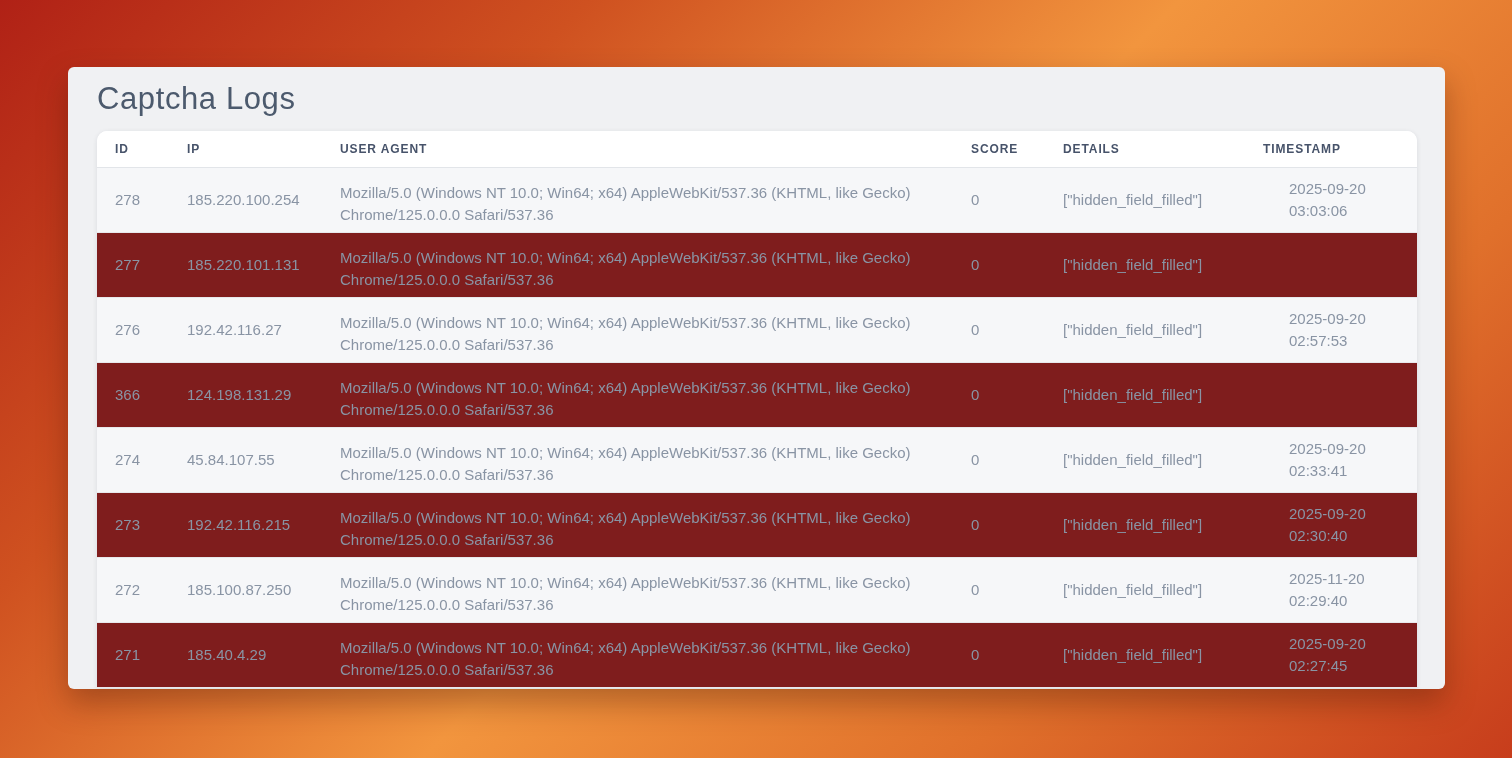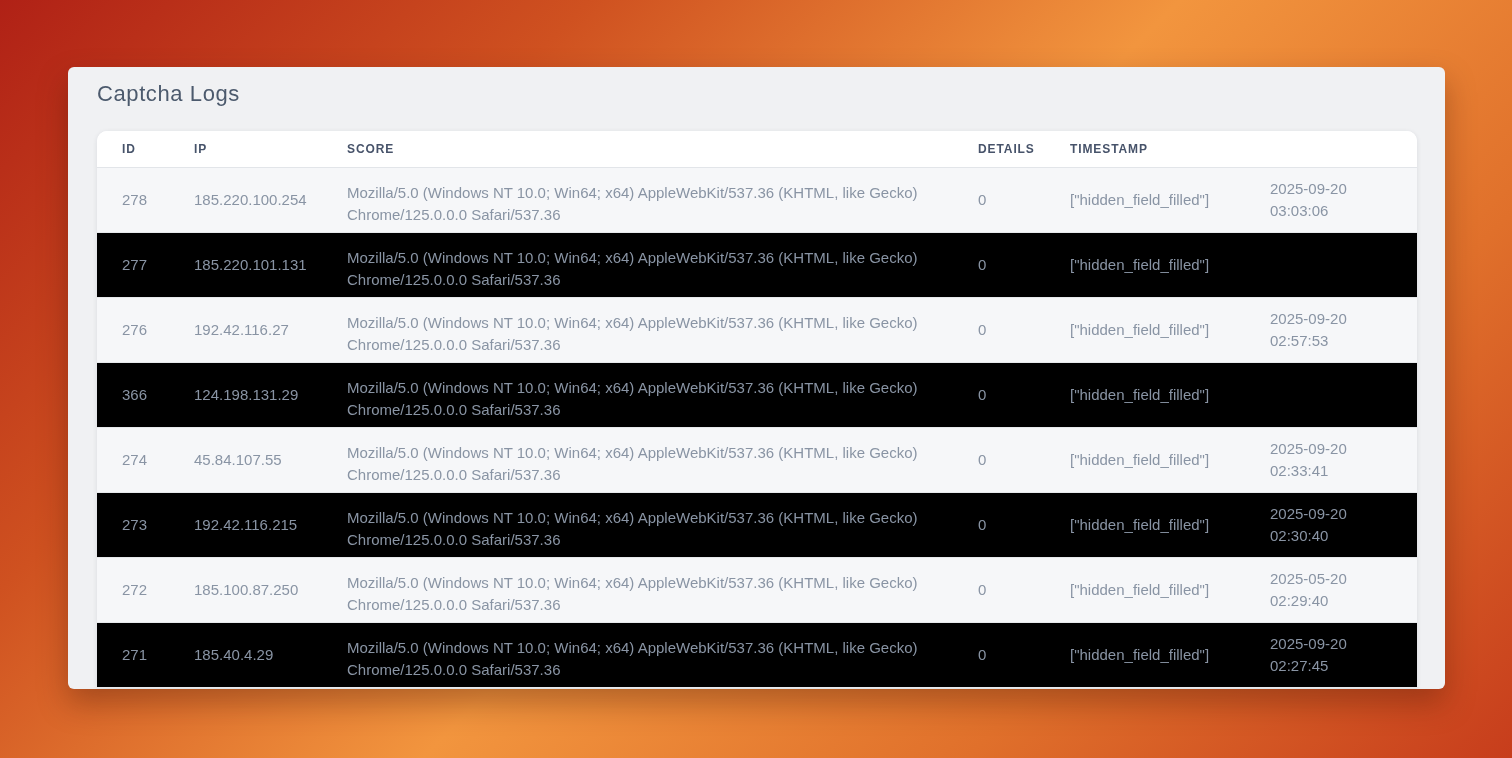--- a/index.html
+++ b/index.html
@@ -14,73 +14,74 @@
     left: 68px; top: 67px;
     width: 1377px; height: 622px;
     background: #f0f1f3;
     border-radius: 6px;
     box-shadow: 0 14px 30px rgba(70, 20, 5, 0.35);
     overflow: hidden;
   }
   .page-title {
     position: absolute;
     left: 29px; top: 14px;
-    font-size: 22px;
+    font-size: 31px;
     font-weight: 500;
     letter-spacing: 0.6px;
     color: #4c5a6d;
   }
   .table {
     position: absolute;
     left: 29px; top: 64px;
     width: 1320px;
     background: #ffffff;
     border-radius: 10px 10px 0 0;
     box-shadow: 0 1px 5px rgba(30, 40, 60, 0.10);
     overflow: hidden;
   }
   .tr {
     display: grid;
     grid-template-columns: 72px 153px 631px 92px 200px 1fr;
-    padding-left: 25px;
+    padding-left: 18px;
     align-items: center;
     border-bottom: 1px solid #e7e9ec;
   }
   .thead {
     height: 37px;
     background: #ffffff;
     border-bottom: 1px solid #e2e5e9;
   }
   .th {
     font-size: 12px;
     font-weight: 700;
     letter-spacing: 0.9px;
     color: #47536a;
     text-transform: uppercase;
   }
-  .rows .tr { height: 65px; background: #000000; }
+  .rows .tr { height: 65px; background: #7f1d1d; }
   .rows .tr:nth-child(odd) { background: #f6f7f9; }
   .td {
     font-size: 15px;
     color: #8994a4;
     line-height: 22px;
   }
   .col-ua { padding-right: 34px; margin-top: 8px; }
-  .ts-wrap { display: inline-block; width: 96px; }
+  .ts-wrap { display: inline-block; width: 96px; margin-left: 26px; }
 </style>
 </head>
 <body>
 
 <div class="card">
   <h1 class="page-title">Captcha Logs</h1>
 
   <div class="table">
     <div class="tr thead">
       <div class="th">ID</div>
       <div class="th">IP</div>
+      <div class="th">USER AGENT</div>
       <div class="th">SCORE</div>
       <div class="th">DETAILS</div>
       <div class="th">TIMESTAMP</div>
     </div>
 
     <div class="rows">
   <div class="tr">
     <div class="td col-id">278</div>
     <div class="td col-ip">185.220.100.254</div>
     <div class="td col-ua">Mozilla/5.0 (Windows NT 10.0; Win64; x64) AppleWebKit/537.36 (KHTML, like Gecko) Chrome/125.0.0.0 Safari/537.36</div>
@@ -131,21 +132,21 @@
     <div class="td col-details">["hidden_field_filled"]</div>
     <div class="td col-timestamp"><span class="ts-wrap">2025-09-20 02:30:40</span></div>
   </div>
 
   <div class="tr">
     <div class="td col-id">272</div>
     <div class="td col-ip">185.100.87.250</div>
     <div class="td col-ua">Mozilla/5.0 (Windows NT 10.0; Win64; x64) AppleWebKit/537.36 (KHTML, like Gecko) Chrome/125.0.0.0 Safari/537.36</div>
     <div class="td col-score">0</div>
     <div class="td col-details">["hidden_field_filled"]</div>
-    <div class="td col-timestamp"><span class="ts-wrap">2025-05-20 02:29:40</span></div>
+    <div class="td col-timestamp"><span class="ts-wrap">2025-11-20 02:29:40</span></div>
   </div>
 
   <div class="tr">
     <div class="td col-id">271</div>
     <div class="td col-ip">185.40.4.29</div>
     <div class="td col-ua">Mozilla/5.0 (Windows NT 10.0; Win64; x64) AppleWebKit/537.36 (KHTML, like Gecko) Chrome/125.0.0.0 Safari/537.36</div>
     <div class="td col-score">0</div>
     <div class="td col-details">["hidden_field_filled"]</div>
     <div class="td col-timestamp"><span class="ts-wrap">2025-09-20 02:27:45</span></div>
   </div>

